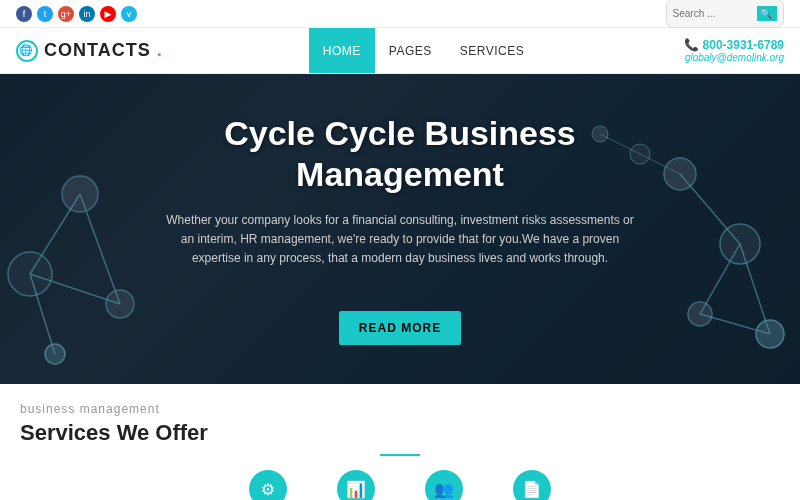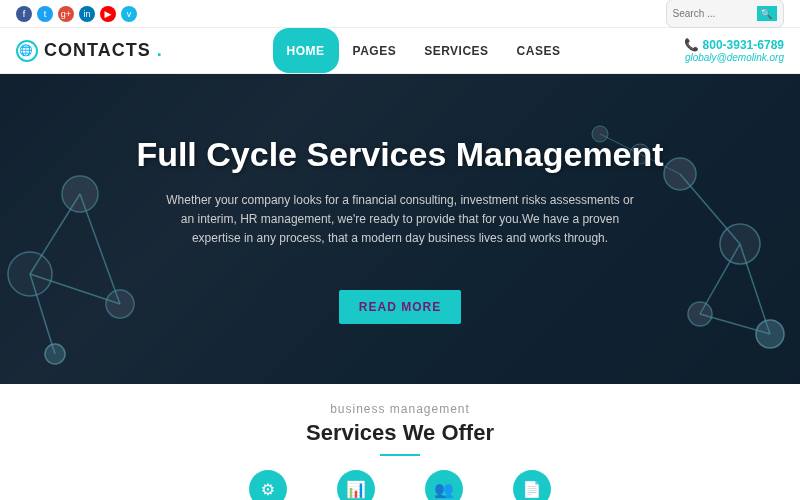--- a/index.html
+++ b/index.html
@@ -99,28 +99,27 @@
     .nav-links {
       display: flex;
       align-items: stretch;
       height: 100%;
     }
     .nav-link {
       display: flex;
       align-items: center;
       padding: 8px 14px;
       font-size: 12px;
-      font-weight: 700;
+      font-weight: 400;
       color: #333;
       text-decoration: none;
       cursor: pointer;
       text-transform: uppercase;
       letter-spacing: 0.5px;
       height: 100%;
-      border-radius: 16px;
     }
     .nav-link.active {
       background: #1bc8c8;
       color: #fff;
     }
 
     .contact-info {
       text-align: right;
       font-size: 10px;
     }
@@ -171,37 +170,37 @@
       font-size: 12px;
       color: #ccc;
       line-height: 1.6;
       margin-bottom: 22px;
       max-width: 480px;
       margin-left: auto;
       margin-right: auto;
     }
     .btn-read-more {
       background: #1bc8c8;
-      color: #701a75;
+      color: #000000;
       border: none;
       padding: 10px 20px;
       font-size: 12px;
       font-weight: bold;
       letter-spacing: 1px;
       cursor: pointer;
       text-transform: uppercase;
       border-radius: 2px;
       margin-top: 20px;
     }
 
     
     .services-section {
       background: #fff;
       padding: 18px 20px 10px;
-      text-align: center;
+      text-align: left;
       height: 84px;
     }
     .services-subtitle {
       font-size: 12px;
       color: #999;
       margin-bottom: 4px;
       letter-spacing: 1px;
     }
     .services-title {
       font-size: 22px;
@@ -262,21 +261,20 @@
 <div class="nav-bar">
   <div class="logo">
     <div class="logo-icon">🌐</div>
     <span>CONTACTS</span>
       <span class="logo-dot">.</span>
   </div>
   <div class="nav-links">
     <a class="nav-link active">HOME</a>
     <a class="nav-link">PAGES</a>
     <a class="nav-link">SERVICES</a>
-    <a class="nav-link">CASES</a>
   </div>
   <div class="contact-info">
     <div class="phone">
       <span>📞</span>
       <span>800-3931-6789</span>
     </div>
     <div class="email">globaly@demolink.org</div>
   </div>
 </div>
 
@@ -303,21 +301,21 @@
     <line x1="700" y1="240" x2="770" y2="260" stroke="#4a8a9a" stroke-width="1.5" opacity="0.7"></line>
 
     <circle cx="600" cy="60" r="8" fill="#2a3a4a" stroke="#3a6a7a" stroke-width="1"></circle>
     <circle cx="640" cy="80" r="10" fill="#1e3040" stroke="#3a6a7a" stroke-width="1"></circle>
     <line x1="600" y1="60" x2="640" y2="80" stroke="#4a8a9a" stroke-width="1" opacity="0.6"></line>
     <line x1="640" y1="80" x2="680" y2="100" stroke="#4a8a9a" stroke-width="1" opacity="0.6"></line>
   </svg>
 
   <div class="hero-overlay"></div>
   <div class="hero-content">
-    <h1 class="hero-title">Full Cycle Services Management</h1>
+    <h1 class="hero-title">Cycle Cycle Business Management</h1>
     <p class="hero-desc">Whether your company looks for a financial consulting, investment risks assessments or an interim, HR management, we're ready to provide that for you.We have a proven expertise in any process, that a modern day business lives and works through.</p>
     <button class="btn-read-more">READ MORE</button>
   </div>
 </div>
 
 <div class="services-section">
   <p class="services-subtitle">business management</p>
   <h2 class="services-title">Services We Offer</h2>
   <div class="title-underline"></div>
   <div class="service-icons-row">

